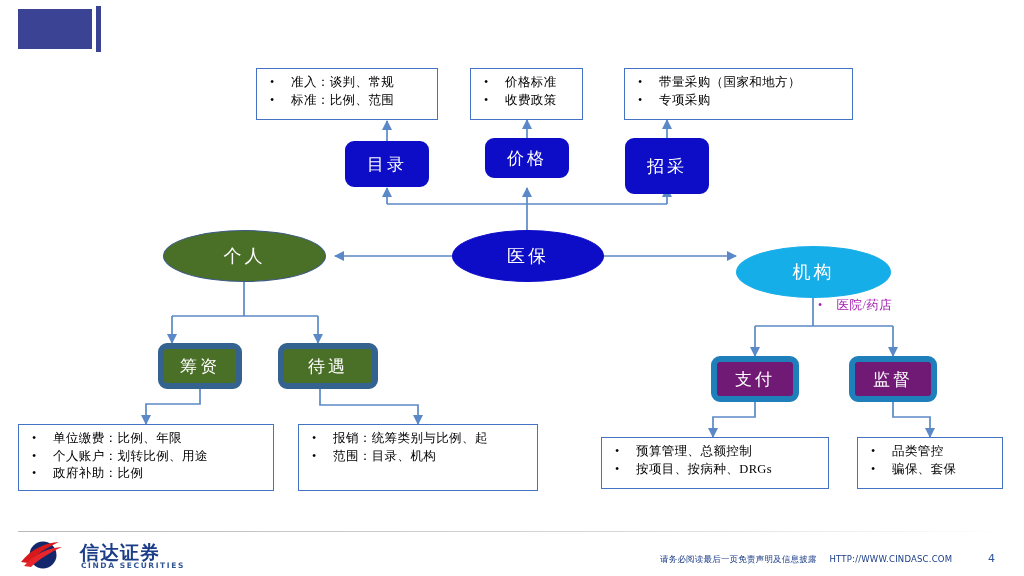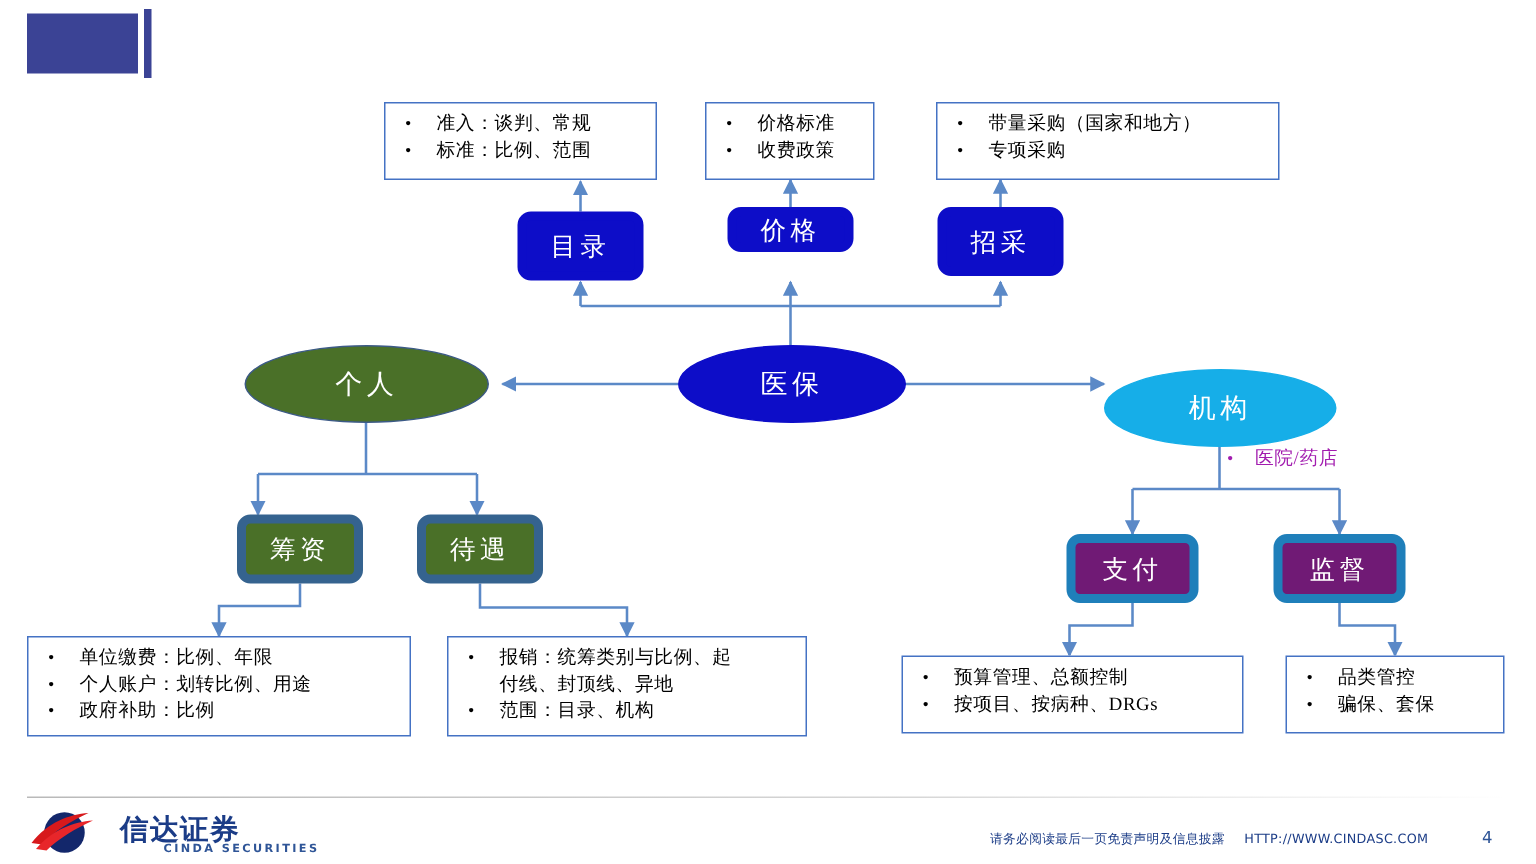--- a/index.html
+++ b/index.html
@@ -47,21 +47,21 @@
   
   svg.conn{position:absolute;left:0;top:0;width:1024px;height:576px;pointer-events:none;}
 
   
   .foot-rule{position:absolute;left:18px;top:531px;width:988px;height:1px;
      background:linear-gradient(to right,#b9b9b9,#d7d7d7 60%,#ffffff);}
   .logo-wrap{position:absolute;left:18px;top:540px;width:250px;height:32px;}
   .logo-cn{position:absolute;left:62px;top:0px;font-family:"DejaVu Sans","Liberation Sans",sans-serif;
      font-weight:bold;font-size:19px;color:#1b3c87;letter-spacing:1px;}
   .logo-en{position:absolute;left:63px;top:21px;font-family:"DejaVu Sans","Liberation Sans",sans-serif;
-     font-weight:bold;font-size:7.5px;color:#2f5597;letter-spacing:1.6px;margin-left:28px;}
+     font-weight:bold;font-size:7.5px;color:#2f5597;letter-spacing:1.6px;}
   .foot-note{position:absolute;left:660px;top:554px;font-family:"DejaVu Sans","Liberation Sans",sans-serif;
      font-size:8.5px;color:#1b3c87;letter-spacing:0.2px;white-space:nowrap;}
   .foot-url{margin-left:10px;}
   .foot-page{position:absolute;left:988px;top:552px;font-family:"DejaVu Sans","Liberation Sans",sans-serif;
      font-size:11px;color:#2f5597;}
 </style>
 </head>
 <body>
 
 <div class="slide">
@@ -126,66 +126,65 @@
   <div class="tbox" style="left:624px;top:68px;width:229px;height:52px;">
     <ul>
       <li><span class="b">•</span><span>带量采购（国家和地方）</span></li>
       <li><span class="b">•</span><span>专项采购</span></li>
     </ul>
   </div>
 
   <div class="node rbox navy" style="left:345px;top:141px;width:84px;height:46px;">
     <span>目录</span>
   </div>
-  <div class="node rbox navy" style="left:485px;top:138px;width:84px;height:30px;">
+  <div class="node rbox navy" style="left:485px;top:138px;width:84px;height:40px;">
     <span>价格</span>
   </div>
-  <div class="node rbox navy" style="left:625px;top:138px;width:84px;height:46px;">
+  <div class="node rbox navy" style="left:625px;top:138px;width:84px;height:56px;">
     <span>招采</span>
   </div>
 
   <div class="node ellipse navy" style="left:452px;top:230px;width:152px;height:52px;font-size:18px;">
     <span>医保</span>
   </div>
   <div class="node ellipse green" style="left:163px;top:230px;width:163px;height:52px;font-size:18px;">
     <span>个人</span>
   </div>
   <div class="node ellipse cyan" style="left:736px;top:246px;width:155px;height:52px;font-size:18px;">
     <span>机构</span>
   </div>
 
   <div class="lbl-bullet" style="left:818px;top:297px;">
     <span class="b">•</span><span>医院/药店</span>
   </div>
 
   <div class="node rbox green" style="left:158px;top:343px;width:84px;height:46px;">
     <span>筹资</span>
   </div>
-  <div class="node rbox green" style="left:278px;top:343px;width:84px;height:46px;">
+  <div class="node rbox green" style="left:278px;top:343px;width:100px;height:46px;">
     <span>待遇</span>
   </div>
   <div class="node rbox cyan" style="left:711px;top:356px;width:88px;height:46px;">
     <span>支付</span>
   </div>
   <div class="node rbox cyan" style="left:849px;top:356px;width:88px;height:46px;">
     <span>监督</span>
   </div>
 
   <div class="tbox" style="left:18px;top:424px;width:256px;height:67px;">
     <ul>
       <li><span class="b">•</span><span>单位缴费：比例、年限</span></li>
       <li><span class="b">•</span><span>个人账户：划转比例、用途</span></li>
       <li><span class="b">•</span><span>政府补助：比例</span></li>
     </ul>
   </div>
 
   <div class="tbox" style="left:298px;top:424px;width:240px;height:67px;">
     <ul>
       <li><span class="b">•</span><span>报销：统筹类别与比例、起</span></li>
-      <li><span>付线、封顶线、异地</span></li>
       <li><span class="b">•</span><span>范围：目录、机构</span></li>
     </ul>
   </div>
 
   <div class="tbox" style="left:601px;top:437px;width:228px;height:52px;">
     <ul>
       <li><span class="b">•</span><span>预算管理、总额控制</span></li>
       <li><span class="b">•</span><span>按项目、按病种、DRGs</span></li>
     </ul>
   </div>

